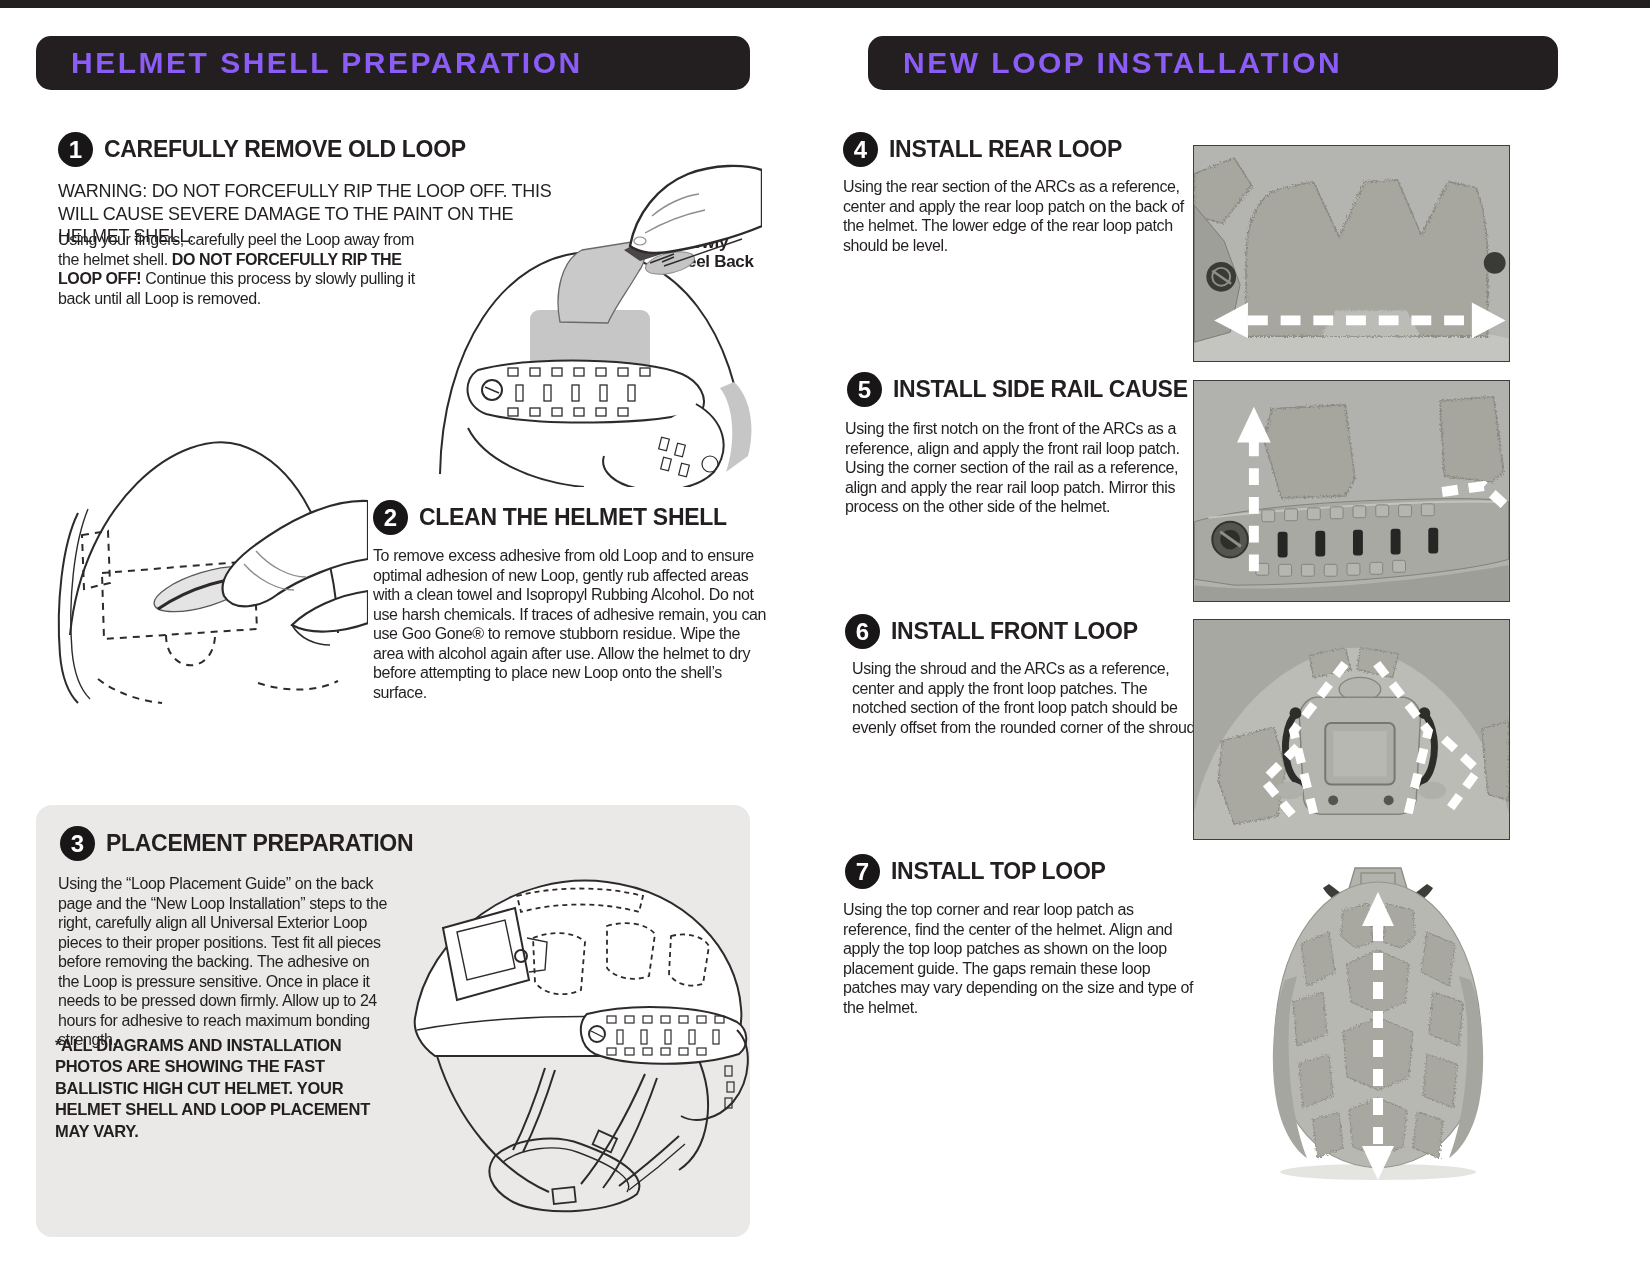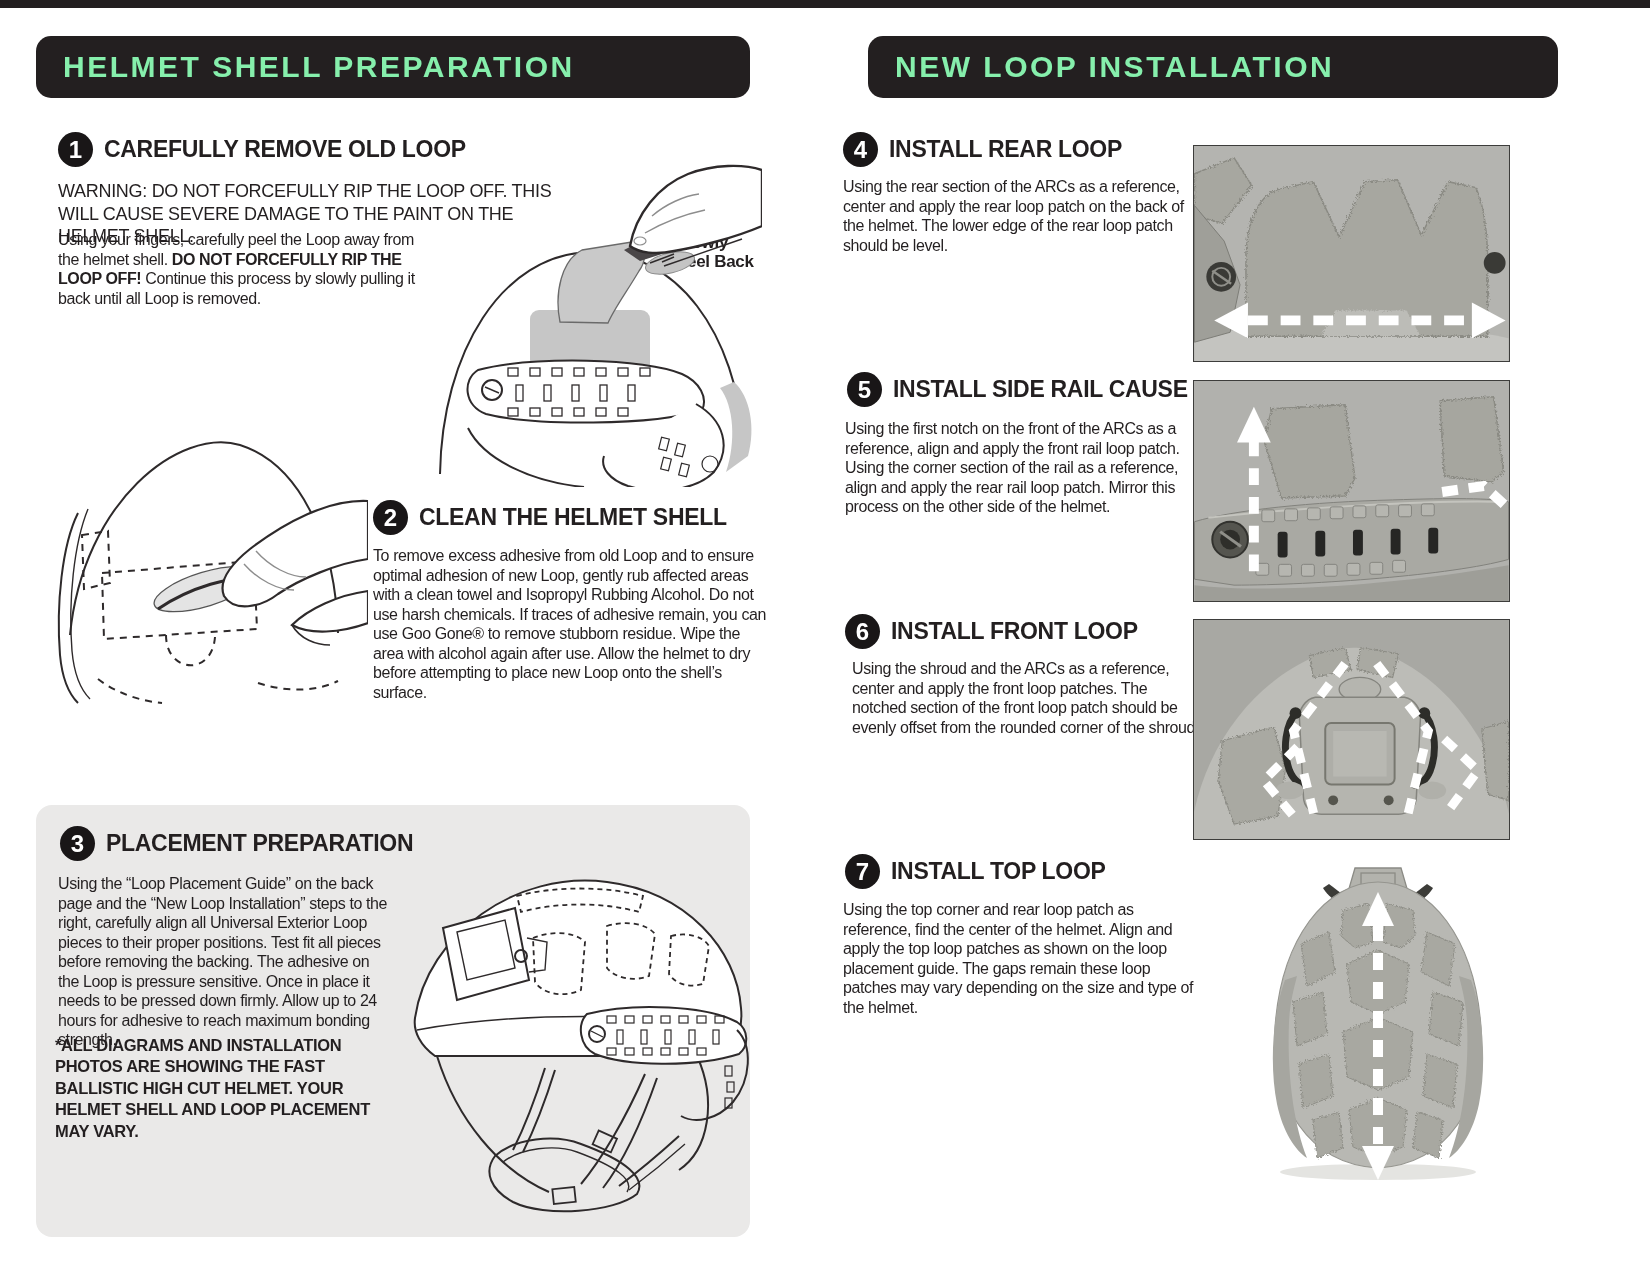--- a/index.html
+++ b/index.html
@@ -1,20 +1,20 @@
 <!DOCTYPE html>
 <html><head>
 <meta charset="utf-8">
 <style>
   html,body{margin:0;padding:0;background:#fff;}
   #page{position:relative;width:1650px;height:1275px;background:#ffffff;overflow:hidden;
         font-family:"Liberation Sans",sans-serif;color:#231f20;}
   .top-strip{position:absolute;left:0;top:0;width:1650px;height:8px;background:#231f20;}
-  .hdr{position:absolute;top:36px;height:62px;background:#231f20;border-radius:15px;color:#86efac;
-       display:flex;align-items:center;padding-left:27px;box-sizing:border-box;
+  .hdr{position:absolute;top:36px;height:54px;background:#231f20;border-radius:15px;color:#8b5cf6;
+       display:flex;align-items:center;padding-left:35px;box-sizing:border-box;
        font-weight:bold;font-size:30px;letter-spacing:2.5px;}
   #hdr-left{left:36px;width:714px;}
   #hdr-right{left:868px;width:690px;text-align:center;}
   .step-head{position:absolute;display:flex;align-items:center;gap:11px;}
   .badge{width:35px;height:35px;background:#191617;color:#fff;border-radius:50%;
          font-size:24px;font-weight:bold;display:flex;align-items:center;justify-content:center;flex:0 0 auto;}
   .step-title{font-size:23px;font-weight:bold;letter-spacing:-0.3px;white-space:nowrap;}
   .body{position:absolute;font-size:16px;line-height:1.22;letter-spacing:-0.4px;}
   .warning{position:absolute;font-size:18px;font-weight:normal;line-height:1.25;letter-spacing:-0.3px;}
   .bold{font-weight:bold;}

